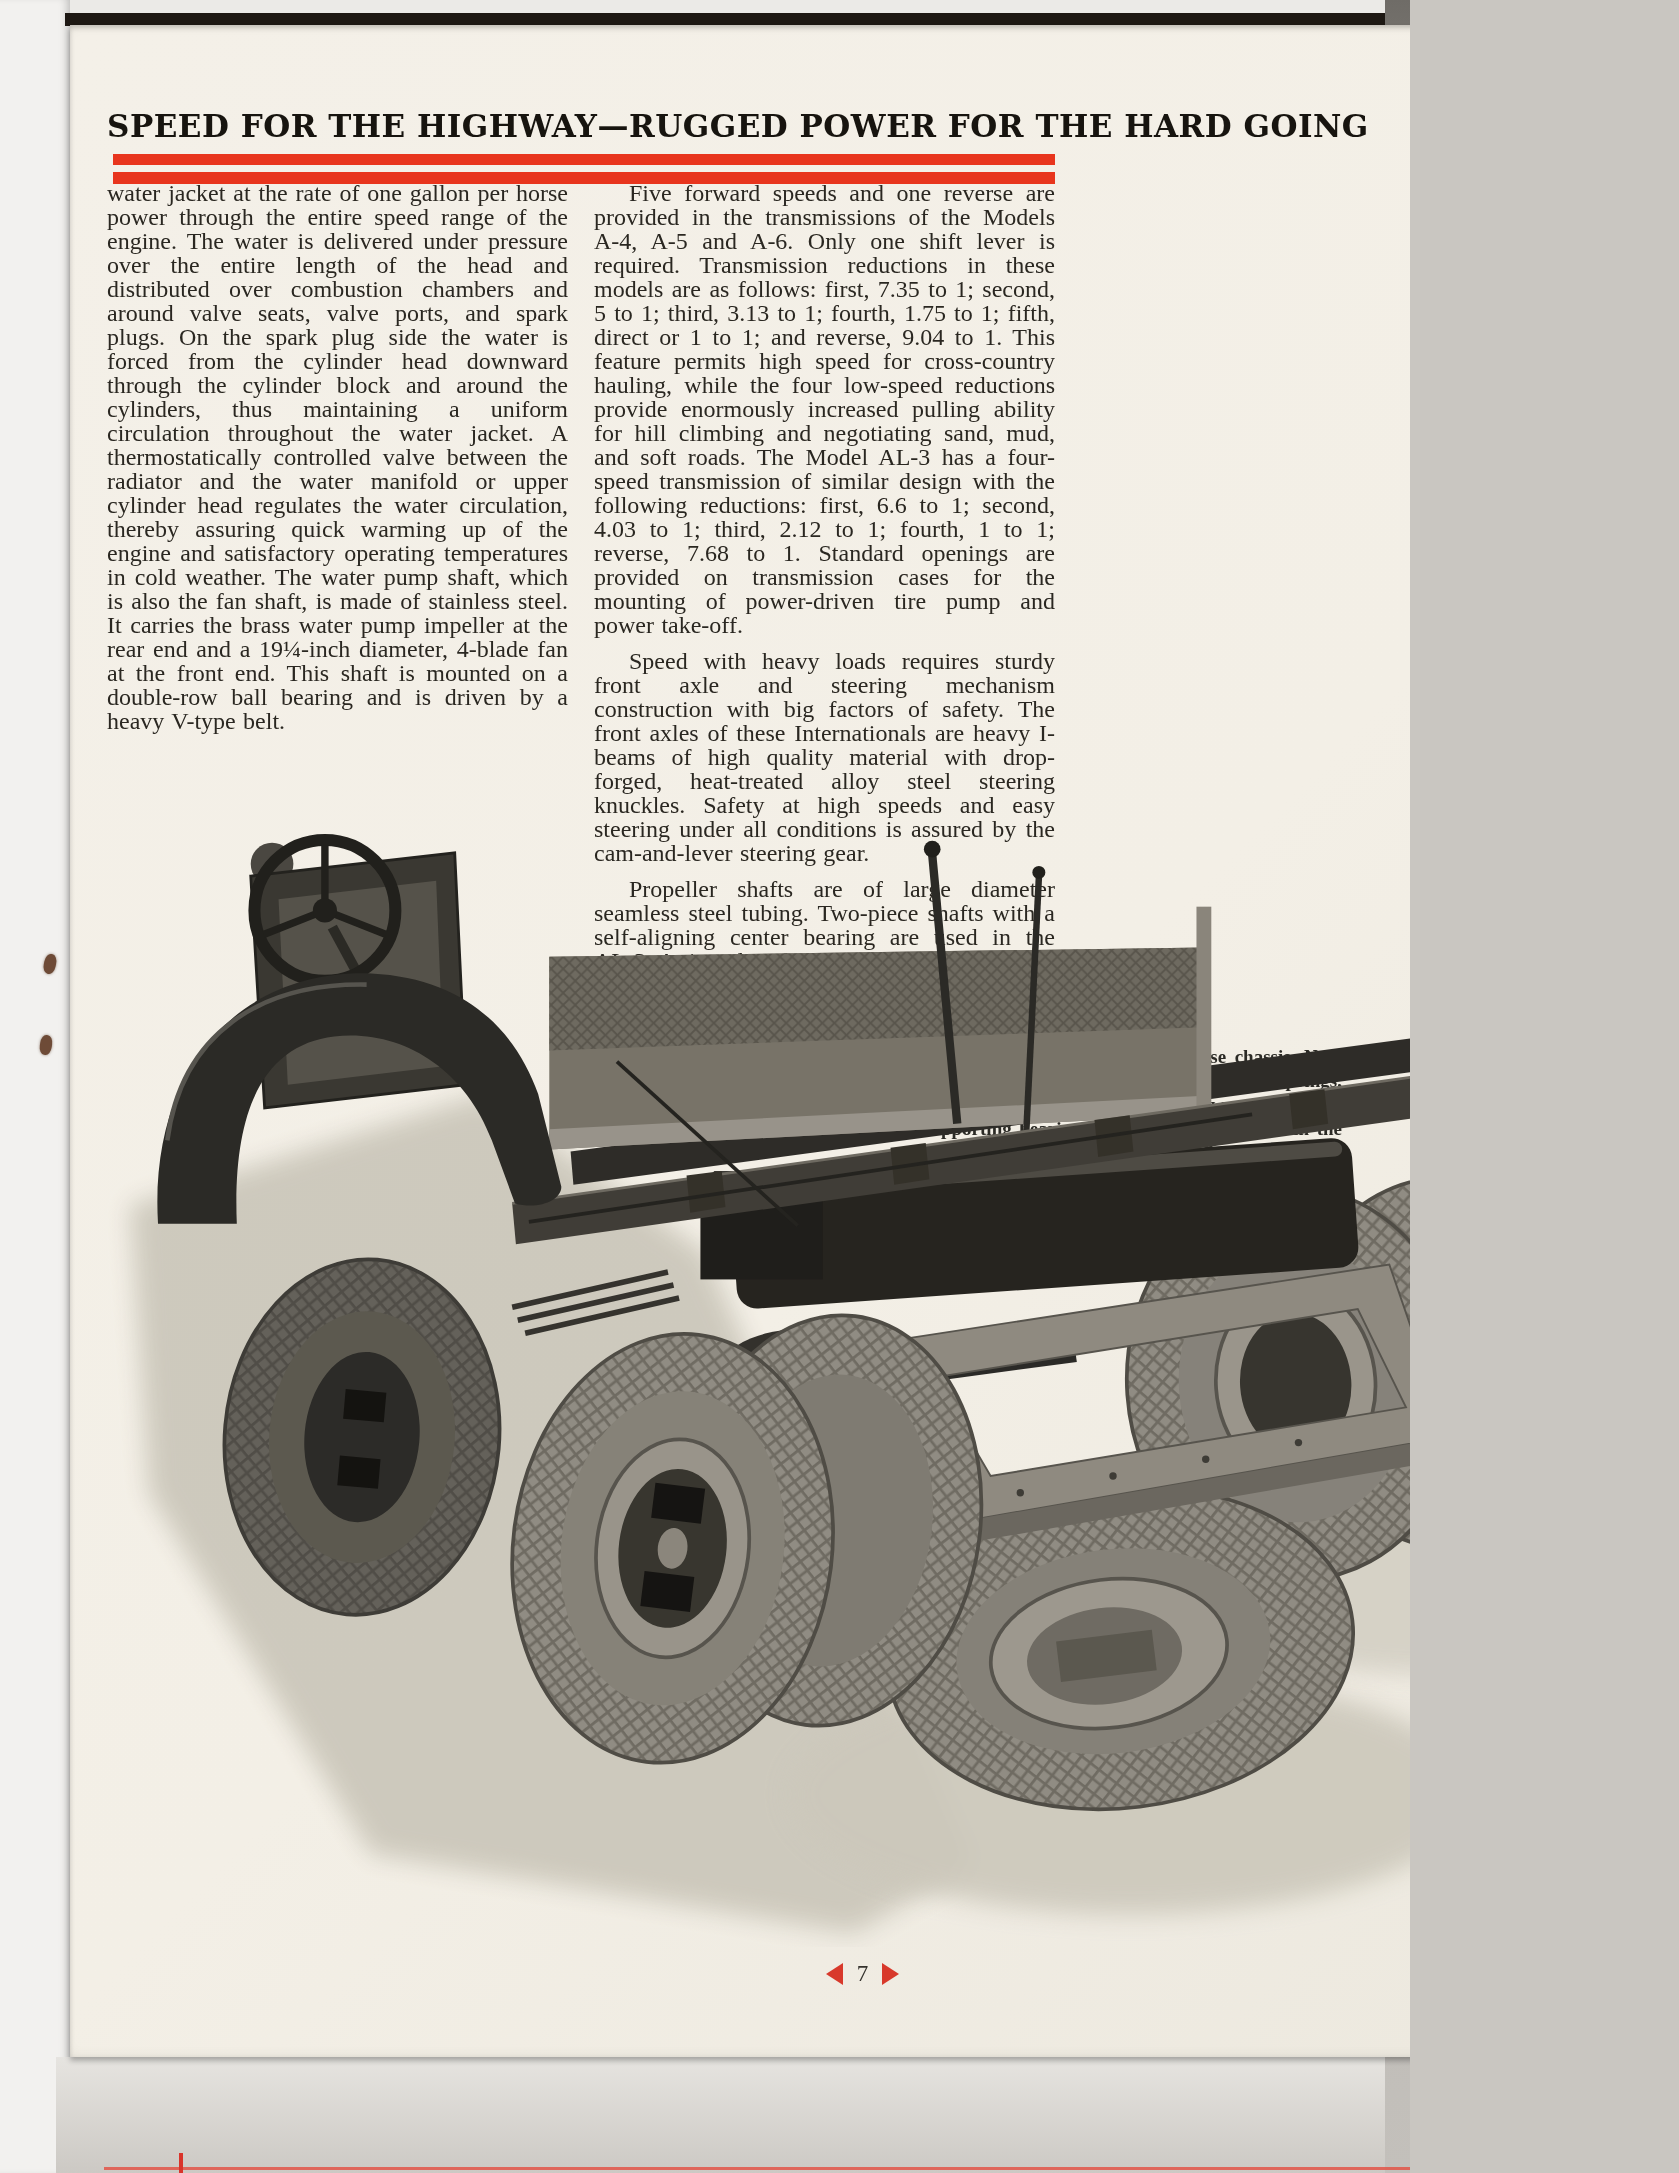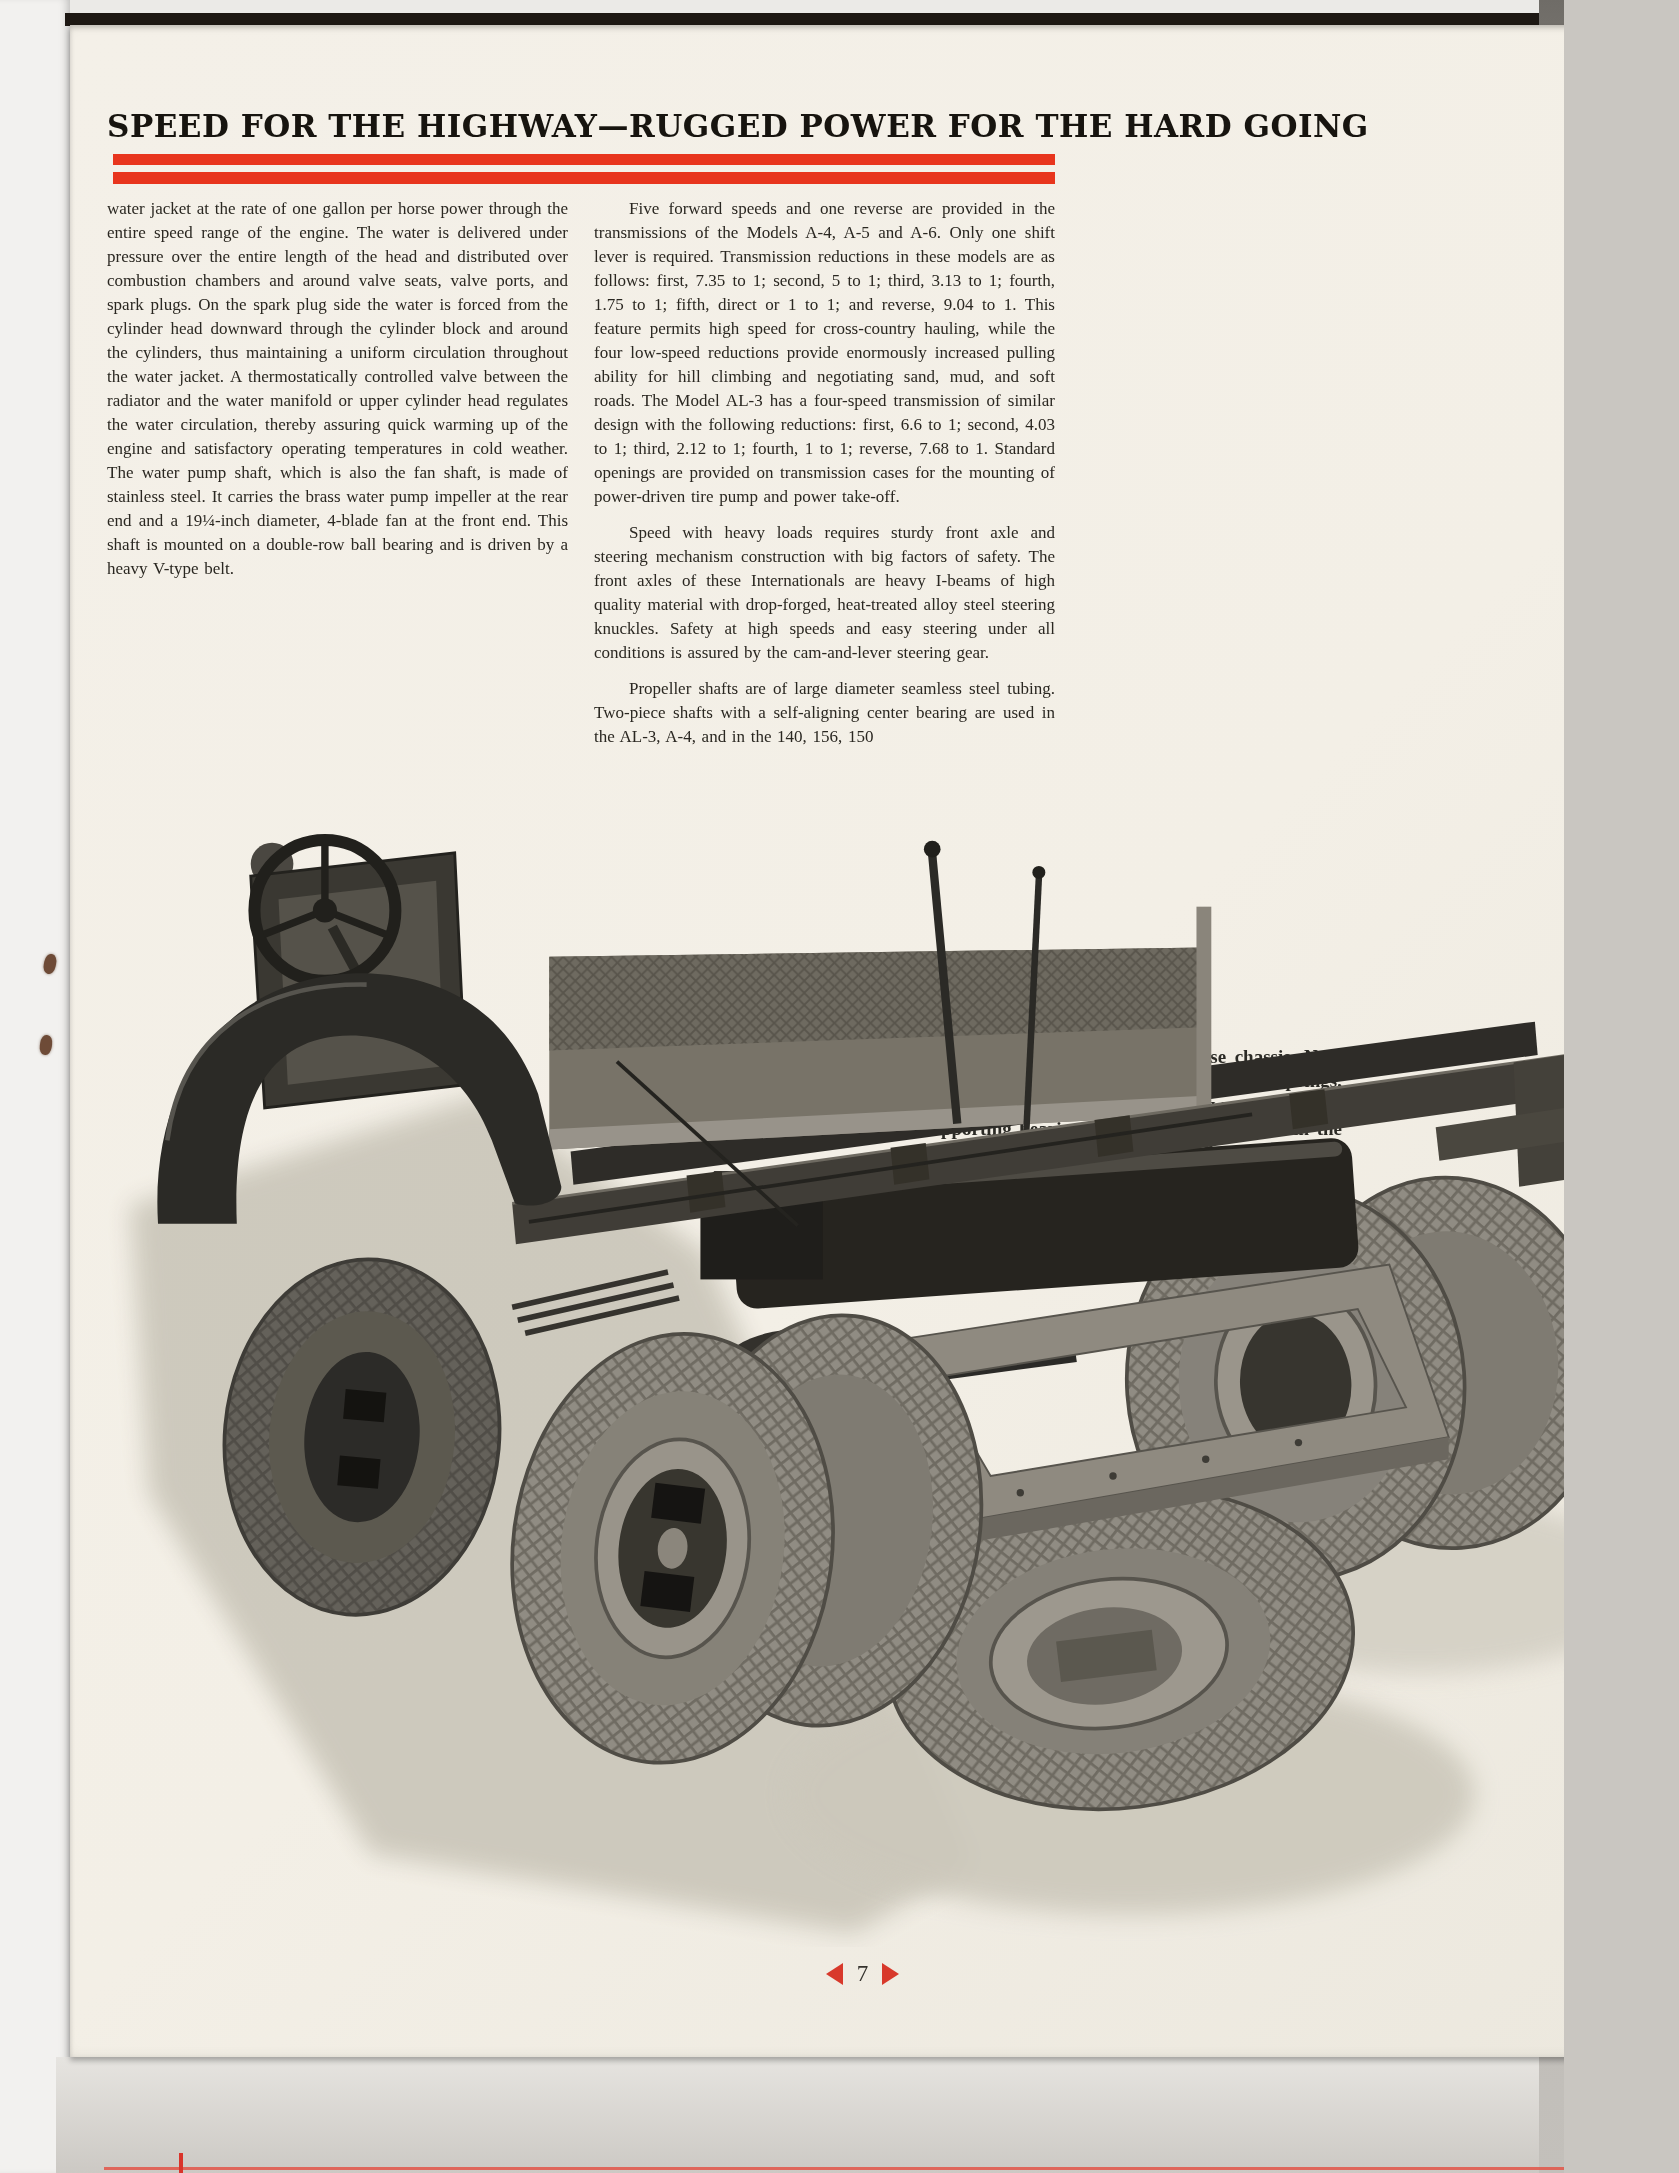--- a/index.html
+++ b/index.html
@@ -1,16 +1,16 @@
 <!DOCTYPE html>
 <html style="--c-stripe_red: #e8351d; --c-marker_red: #d8392b; --c-page_cream: #f3efe6; --c-ink: #2a2824;font-size:15px"><head>
 <meta charset="utf-8">
 <style>
   html,body{margin:0;padding:0;background:#c9c6c1;}
-  .scan{position:relative;width:1564px;height:2173px;background:#ebeae7;overflow:hidden;
+  .scan{position:relative;width:1410px;height:2173px;background:#ebeae7;overflow:hidden;
         font-family:"Liberation Serif", serif;}
   
   .scan-left{position:absolute;left:0;top:0;width:70px;height:2173px;background:#f2f1ef;
              box-shadow:inset -7.4px 0 9.3px -5.6px rgba(0,0,0,.25);}
   .edge-top{position:absolute;left:65px;top:13px;width:1615px;height:13px;background:#1d1813;}
   .edge-right{position:absolute;right:0;top:0;width:25px;height:2173px;
               background:linear-gradient(#6f6c67,#a3a09b 18%,#b8b5b0 60%,#c3c0bb);}
   .scan-bottom{position:absolute;left:56px;top:2057px;width:1624px;height:116px;
                background:linear-gradient(#e6e4e0,#ccc9c4);}
   .staple{position:absolute;width:12px;height:19.5px;border-radius:45%;background:#6e4b37;
@@ -24,21 +24,21 @@
         box-shadow:inset 0 2.8px 5.6px rgba(0,0,0,.18), inset -5.6px 0 13px rgba(0,0,0,.08), 0 3.7px 5.6px rgba(0,0,0,.3);
         color:#2a2824;}
 
   .title{position:absolute;left:37px;top:83px;width:950px;text-align:center;
          font-family:"DejaVu Serif", serif;font-weight:bold;font-size:31px;letter-spacing:0.5px;
          color:#17140f;white-space:nowrap;}
   .stripe{position:absolute;left:43px;width:942px;background:var(--c-stripe_red,#e8351d);}
   .stripe1{top:129px;height:11px;}
   .stripe2{top:147px;height:12px;}
 
-  .col{position:absolute;top:172px;width:461px;font-size:17px;line-height:24px;
+  .col{position:absolute;top:156px;width:461px;font-size:24px;line-height:24px;
        text-align:justify;color:#2a2721;word-spacing:1.4px;}
   .col-left{left:37px;}
   .col-right{left:524px;}
   .col p{margin:0;}
   .col p + p{margin-top:12px;}
   .col p.indent{text-indent:35px;}
 
   .caption{position:absolute;left:853px;top:1020px;width:419px;
            font-weight:bold;font-size:19px;line-height:24px;color:#2b2a25;
            text-align:justify;text-align-last:center;word-spacing:0.9px;}

